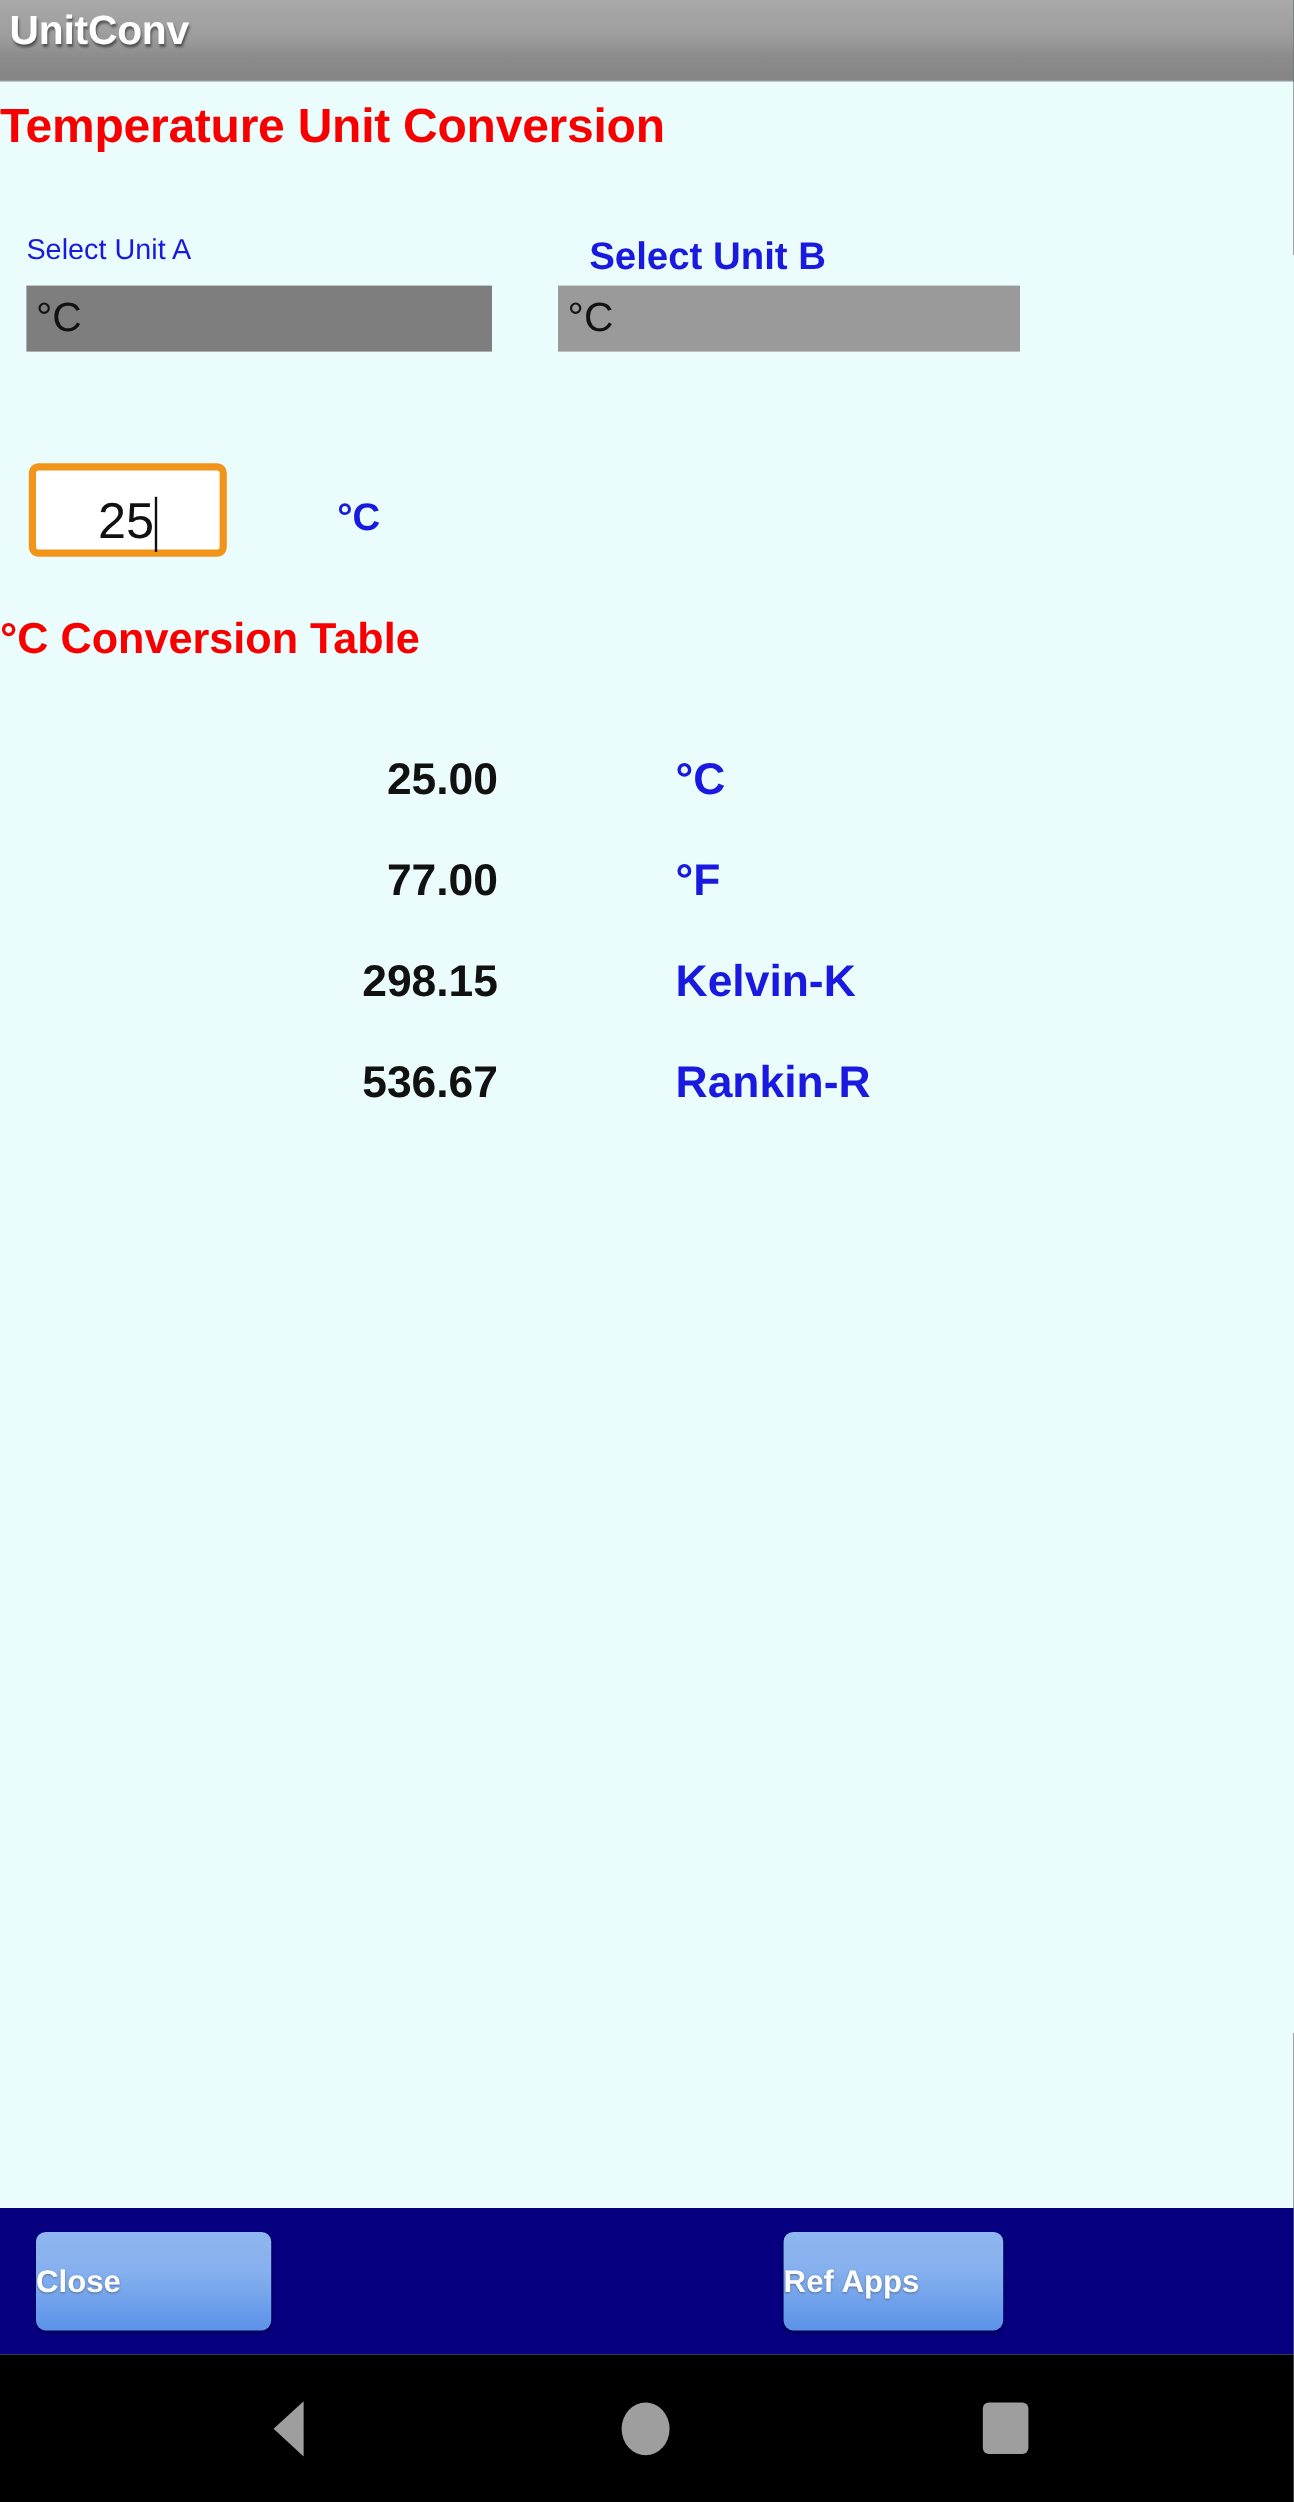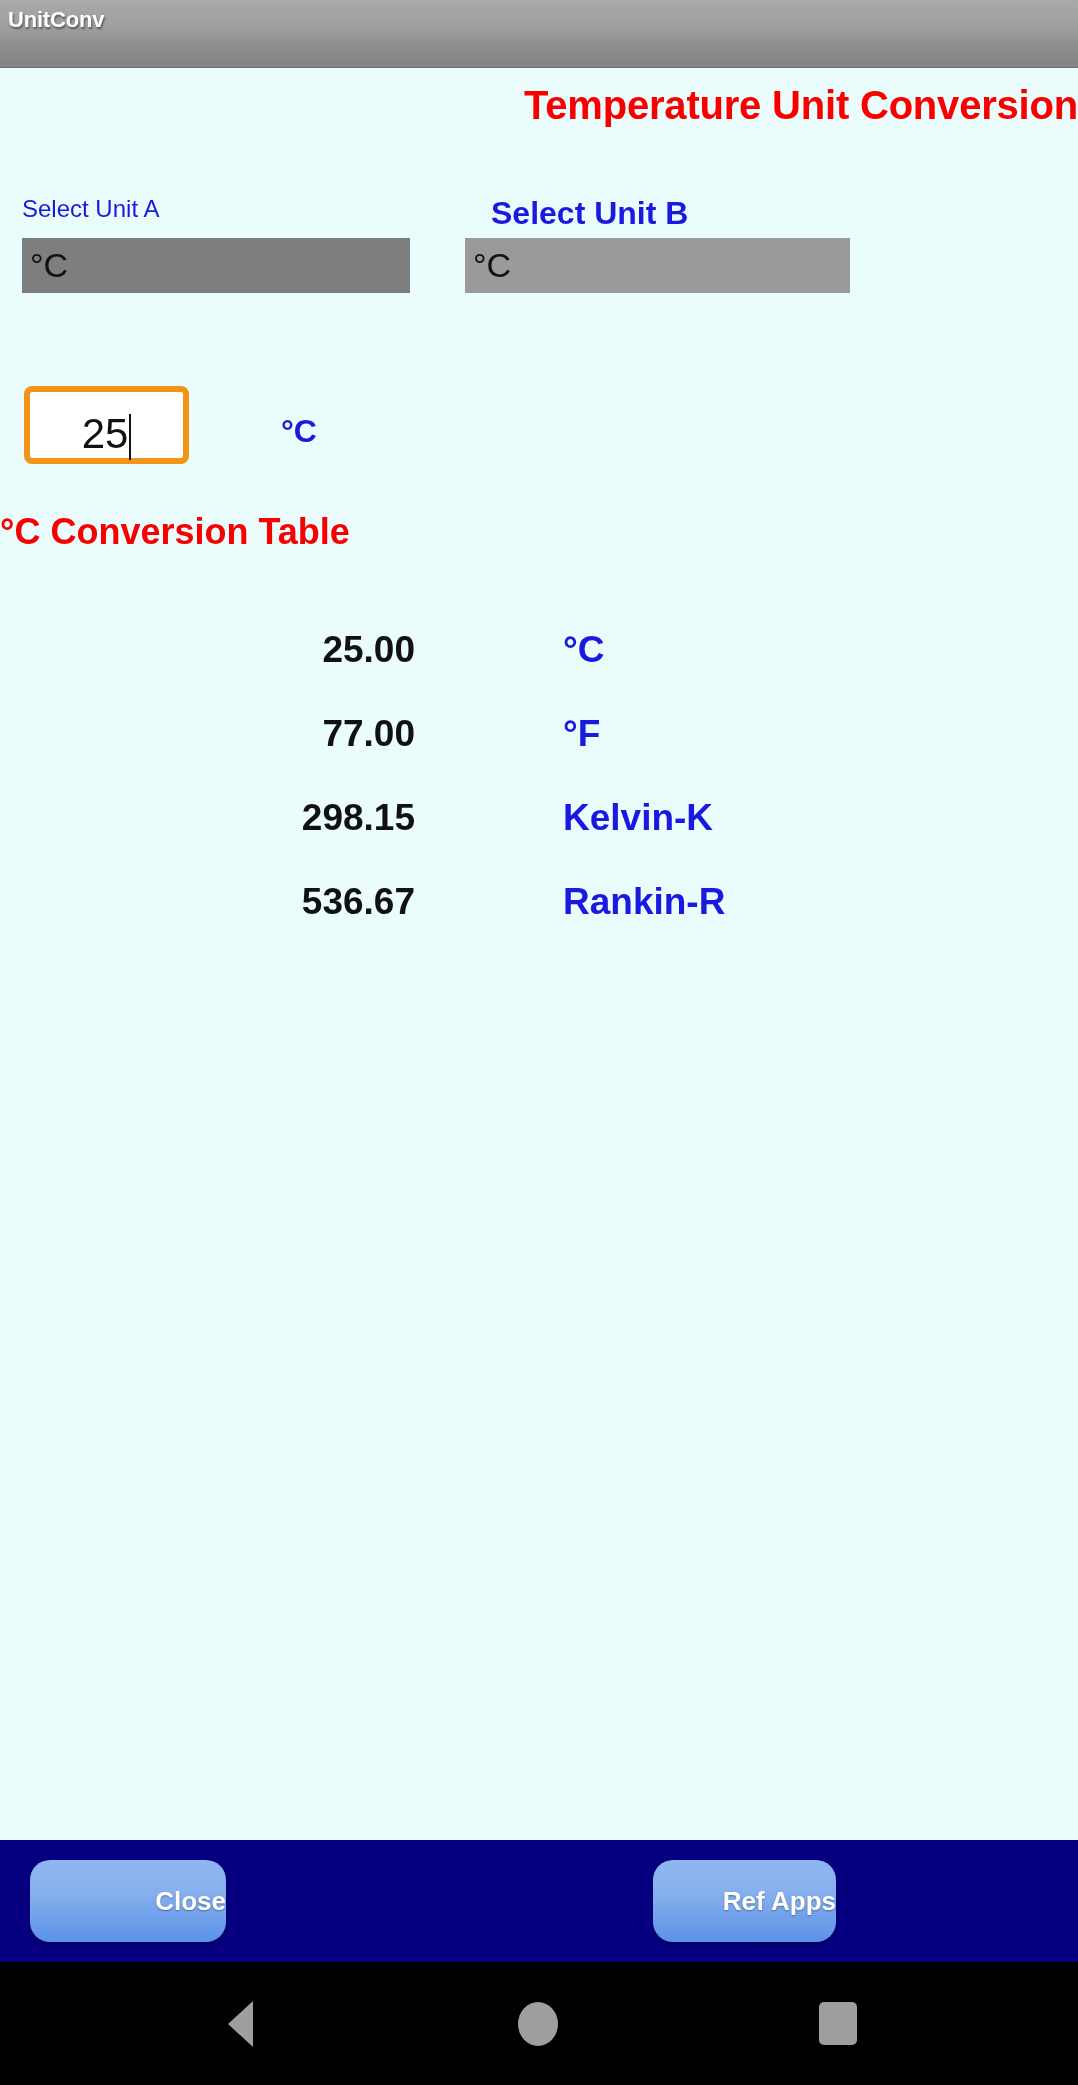--- a/index.html
+++ b/index.html
@@ -17,35 +17,35 @@
 
   
   #actionbar {
     position:absolute; left:0; top:0;
     width:1078px; height:68px;
     background:linear-gradient(to bottom, #a9a9a9 0%, #9d9d9d 45%, #8b8b8b 72%, #848484 100%);
     border-bottom:1px solid #6f6f6f;
   }
   #actionbar .title {
     position:absolute; left:8px; top:7px;
-    font-size:22px; font-weight:bold; color:#ffffff;
+    font-size:34px; font-weight:bold; color:#ffffff;
     text-shadow:1px 2px 2px rgba(0,0,0,.45);
     letter-spacing:-0.2px;
   }
 
   
   #content {
     position:absolute; left:0; top:68px;
     width:1078px; height:1772px;
     background:#eafcfc;
   }
 
   .screen-title {
     position:absolute; left:0; top:15px;
-    width:1078px; text-align:right;
+    width:1078px; text-align:left;
     font-size:40px; font-weight:bold; color:#f80000;
     letter-spacing:-0.2px;
   }
 
   
   .lbl-unit-a {
     position:absolute; left:22px; top:127px;
     font-size:24px; font-weight:normal; color:#1919e0;
   }
   .lbl-unit-b {
@@ -121,24 +121,24 @@
 
   
   #buttonbar {
     position:absolute; left:0; top:1840px;
     width:1078px; height:122px;
     background:#060080;
   }
   .btn {
     position:absolute; top:20px;
     height:82px;
-    border-radius:20px;
+    border-radius:8px;
     background:linear-gradient(to bottom, #8fb6ef 0%, #86b0ee 40%, #5b92e8 100%);
     box-shadow:0 2px 3px rgba(0,0,0,.35);
-    display:flex; align-items:center; justify-content:flex-end;
+    display:flex; align-items:center; justify-content:flex-start;
     cursor:pointer;
   }
   .btn span {
     font-size:26px; font-weight:bold; color:#ffffff;
     text-shadow:0 1px 2px rgba(0,0,0,.35);
   }
   #btn-close  { left:30px;  width:196px; }
   #btn-refapps{ left:653px; width:183px; }
 
   

